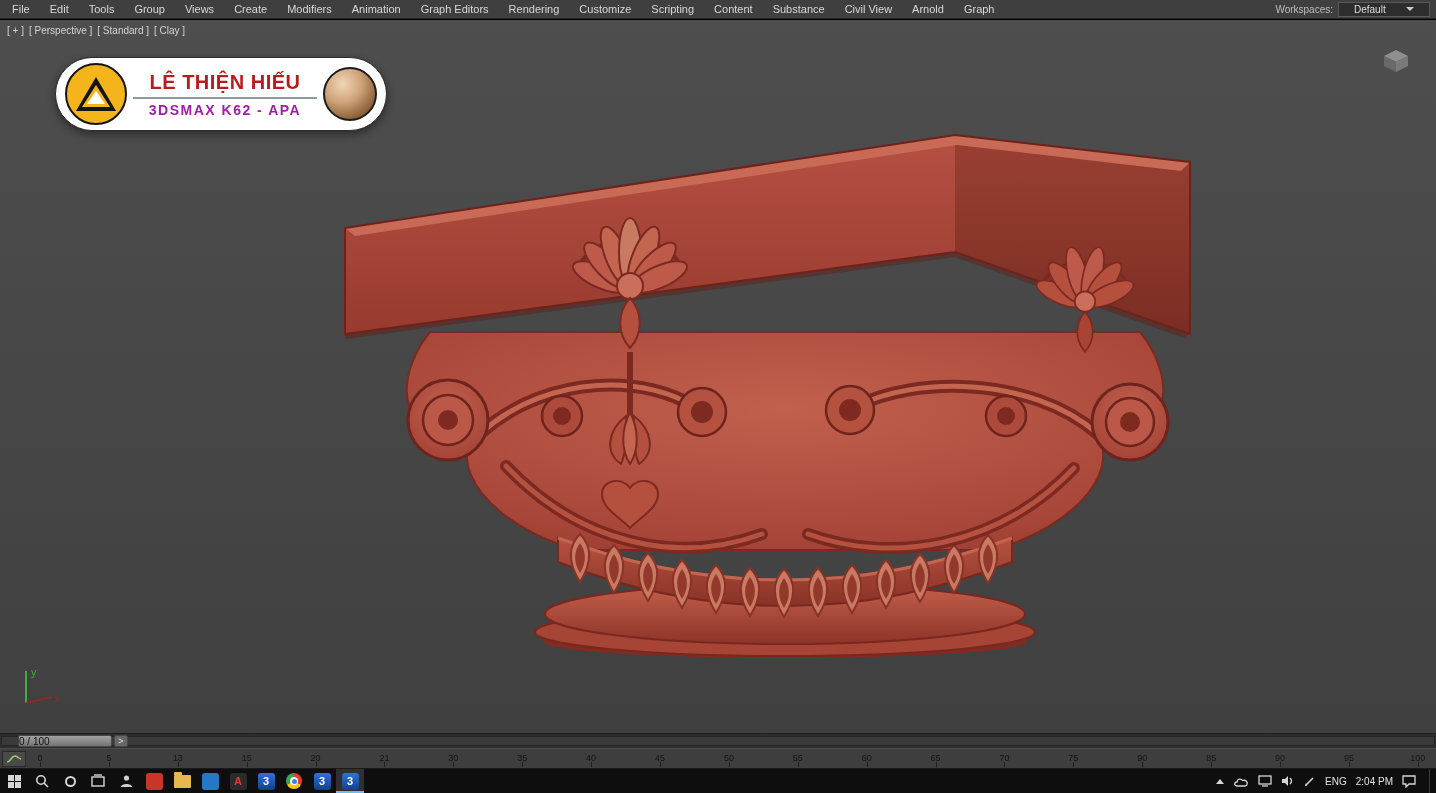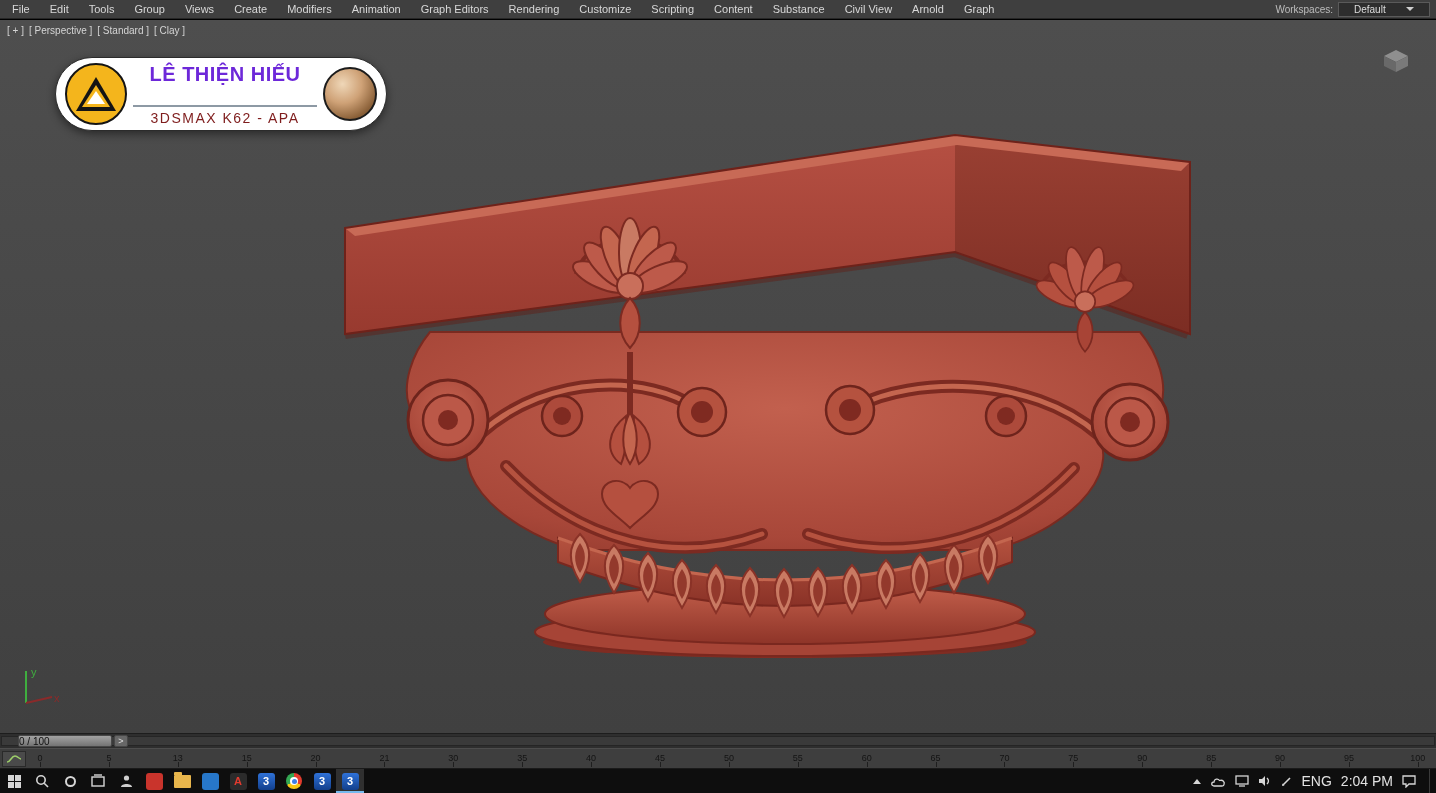--- a/index.html
+++ b/index.html
@@ -42,24 +42,24 @@
     box-shadow: 0 3px 8px rgba(0,0,0,.45);
     display: flex; align-items: center; padding: 0 9px; gap: 6px;
   }
   .logo-circle {
     width: 62px; height: 62px; border-radius: 50%; flex: 0 0 62px;
     background: #f4b51c; border: 2px solid #141414;
     display: flex; align-items: center; justify-content: center;
   }
   .wm-text { flex: 1; text-align: center; min-width: 0; }
   .wm-title {
-    font-size: 20px; font-weight: bold; color: #6d28d9; letter-spacing: .5px;
-    padding-bottom: 19px; border-bottom: 2px solid #8d99a4; margin-bottom: 3px; white-space: nowrap;
-  }
-  .wm-subtitle { font-size: 14px; font-weight: normal; color: #7f1d1d; letter-spacing: 1.5px; white-space: nowrap; }
+    font-size: 20px; font-weight: bold; color: #b91c1c; letter-spacing: .5px;
+    padding-bottom: 3px; border-bottom: 2px solid #8d99a4; margin-bottom: 3px; white-space: nowrap;
+  }
+  .wm-subtitle { font-size: 14px; font-weight: bold; color: #a21caf; letter-spacing: 1.5px; white-space: nowrap; }
   .wm-avatar {
     width: 54px; height: 54px; border-radius: 50%; flex: 0 0 54px;
     border: 2px solid #1c1c1c;
     background: radial-gradient(circle at 35% 30%, #efd7b8 0%, #cfa277 40%, #8a6038 75%, #5f3f22 100%);
   }
   .viewcube { position: absolute; top: 28px; right: 24px; opacity: .85; cursor: pointer; }
   .model-wrap { position: absolute; left: 330px; top: 100px; }
   .axis-gizmo { position: absolute; left: 16px; bottom: 26px; }
 
   
@@ -121,21 +121,21 @@
   .ico-max { background: linear-gradient(#2f72d8, #123f8c); }
   .chrome-outer {
     width: 16px; height: 16px; border-radius: 50%;
     background: conic-gradient(#e33b2e 0 120deg, #f7c617 120deg 240deg, #34a853 240deg 360deg);
     display: flex; align-items: center; justify-content: center;
   }
   .chrome-mid { width: 8px; height: 8px; border-radius: 50%; background: #fff; display: flex; align-items: center; justify-content: center; }
   .chrome-inner { width: 5px; height: 5px; border-radius: 50%; background: #3d7fe8; }
   .folder-ico { position: relative; width: 17px; height: 13px; background: #e8b64c; border-radius: 1px; }
   .folder-ico::before { content: ""; position: absolute; top: -3px; left: 0; width: 8px; height: 3px; background: #e8b64c; border-radius: 1px 1px 0 0; }
-  .tray { margin-left: auto; display: flex; align-items: center; gap: 9px; padding-right: 2px; color: #e2e2e2; font-size: 14px; }
+  .tray { margin-left: auto; display: flex; align-items: center; gap: 9px; padding-right: 2px; color: #e2e2e2; font-size: 10px; }
   .tray-item { display: flex; align-items: center; justify-content: center; cursor: pointer; }
   .chevron-up { width: 0; height: 0; border-left: 4px solid transparent; border-right: 4px solid transparent; border-bottom: 5px solid #d6d6d6; }
   .show-desktop { width: 5px; height: 24px; border-left: 1px solid #3a3a3a; margin-left: 4px; cursor: pointer; }
 </style>
 </head>
 <body>
 
 <div class="menubar">
   <span class="menu-item">File</span>
   <span class="menu-item">Edit</span>

